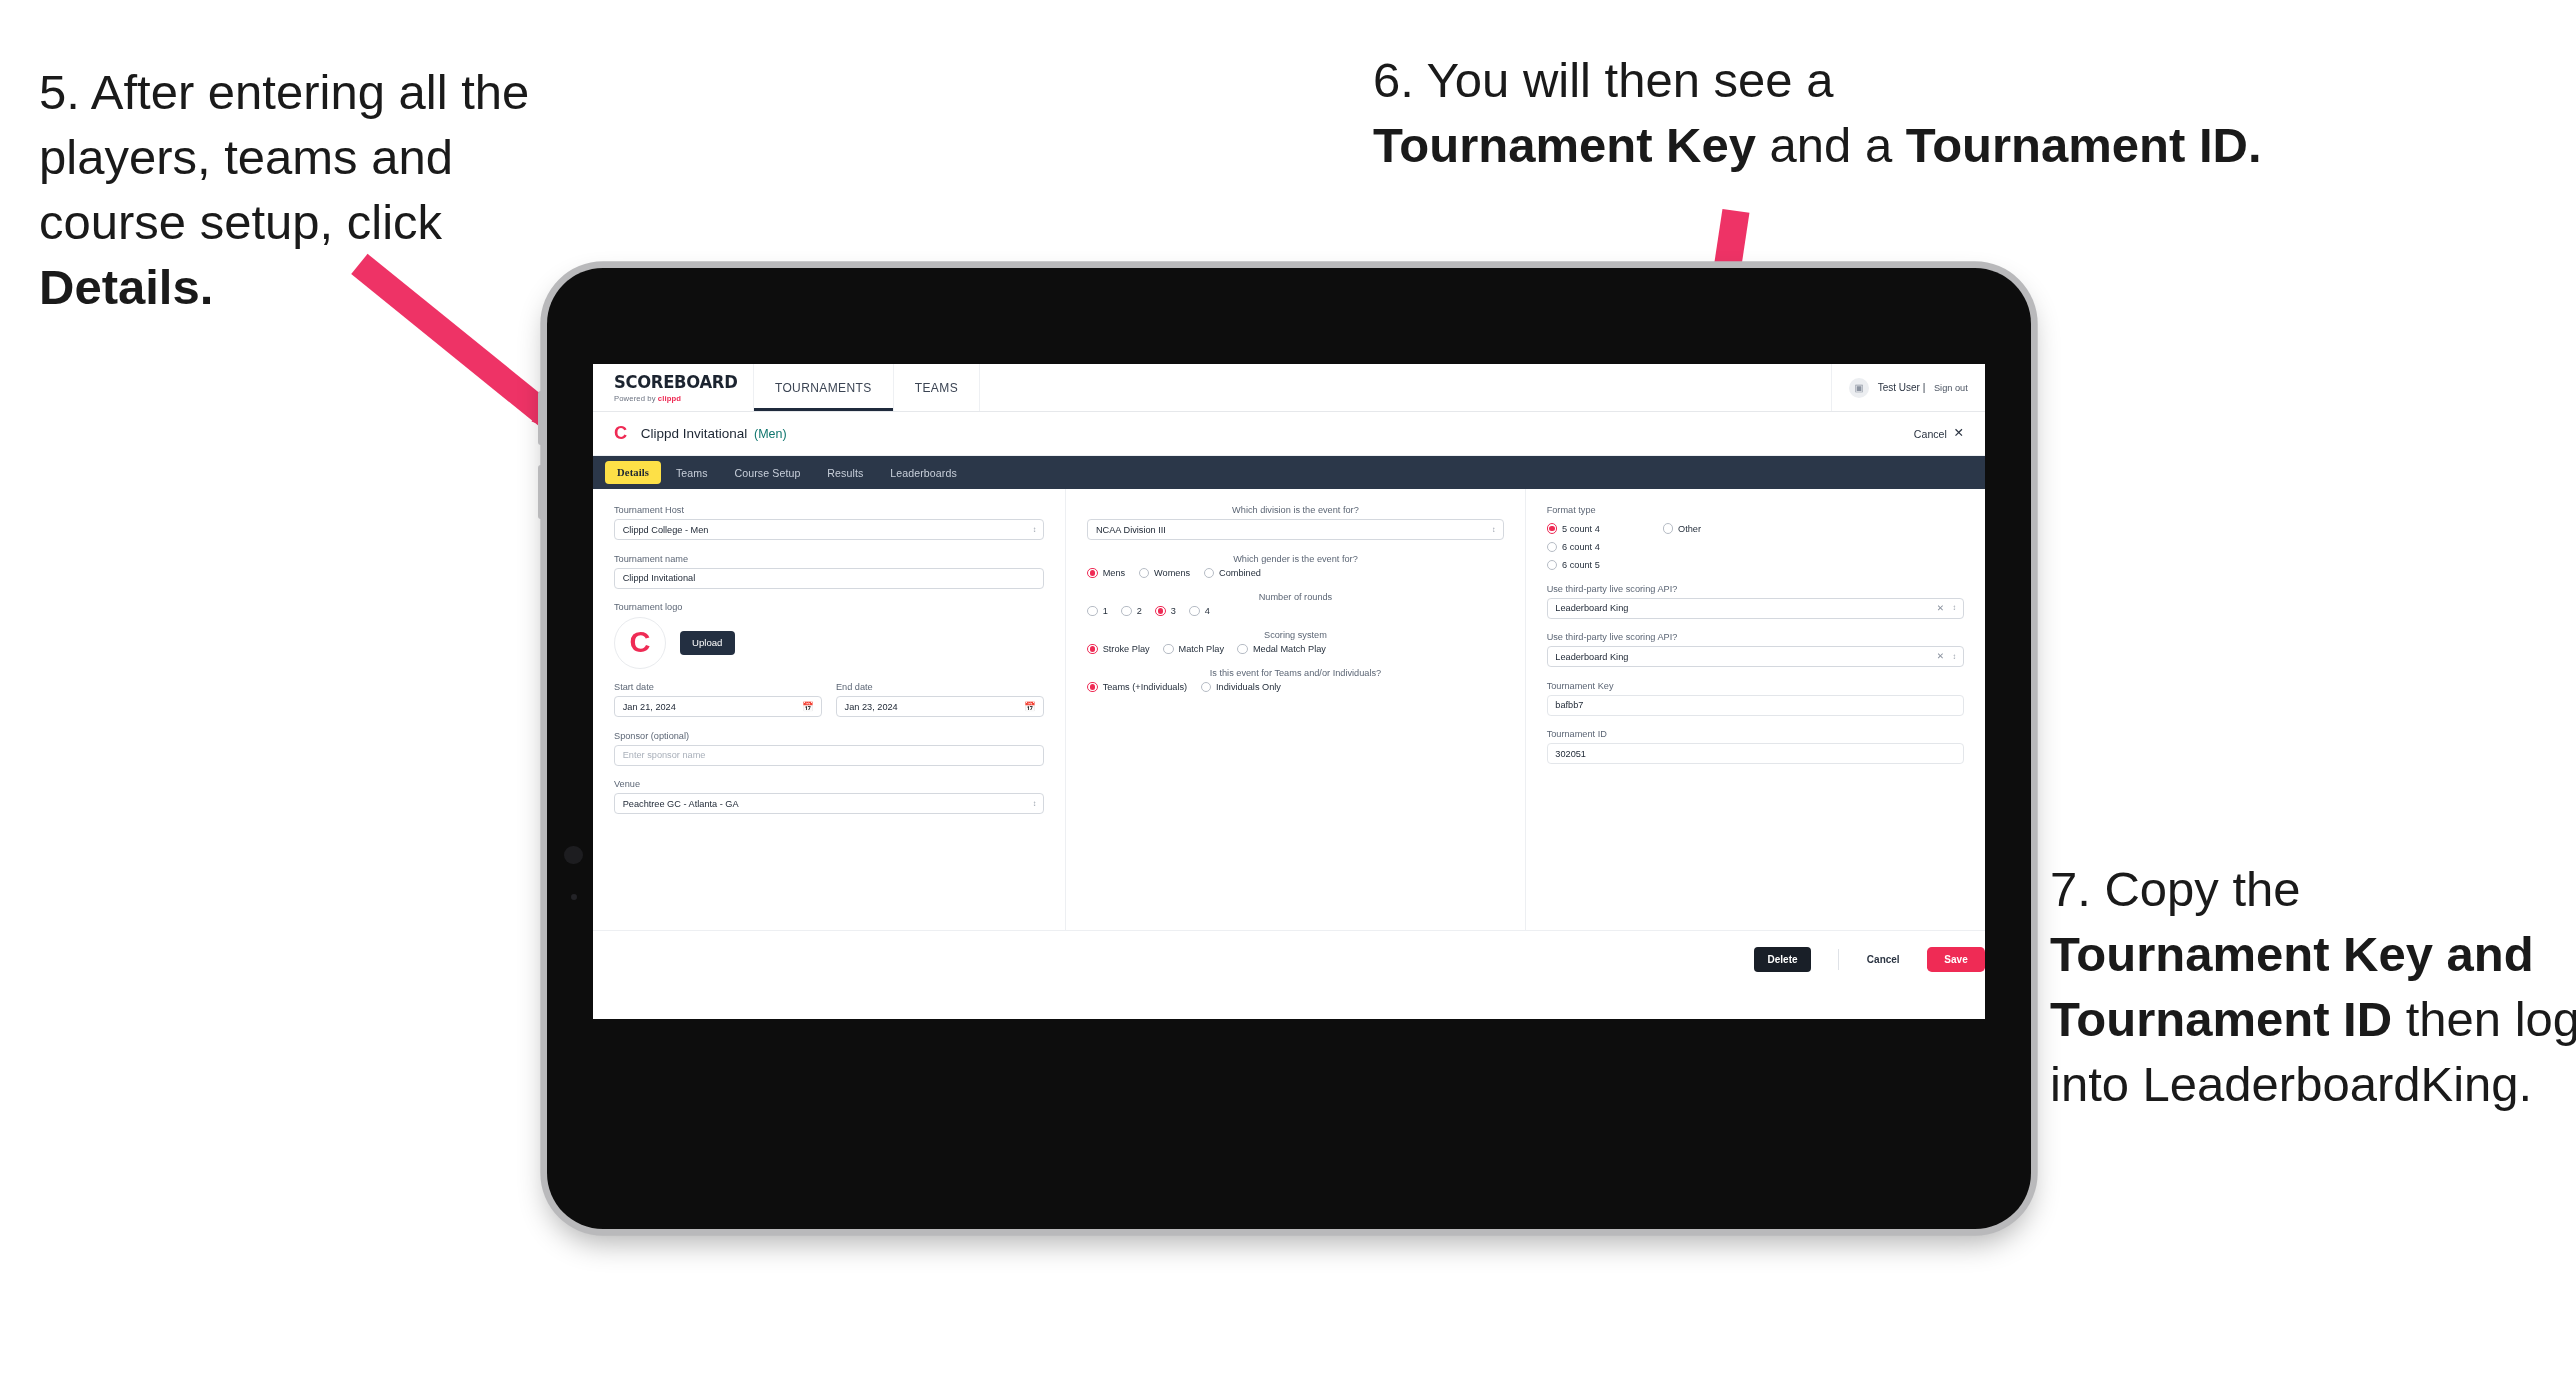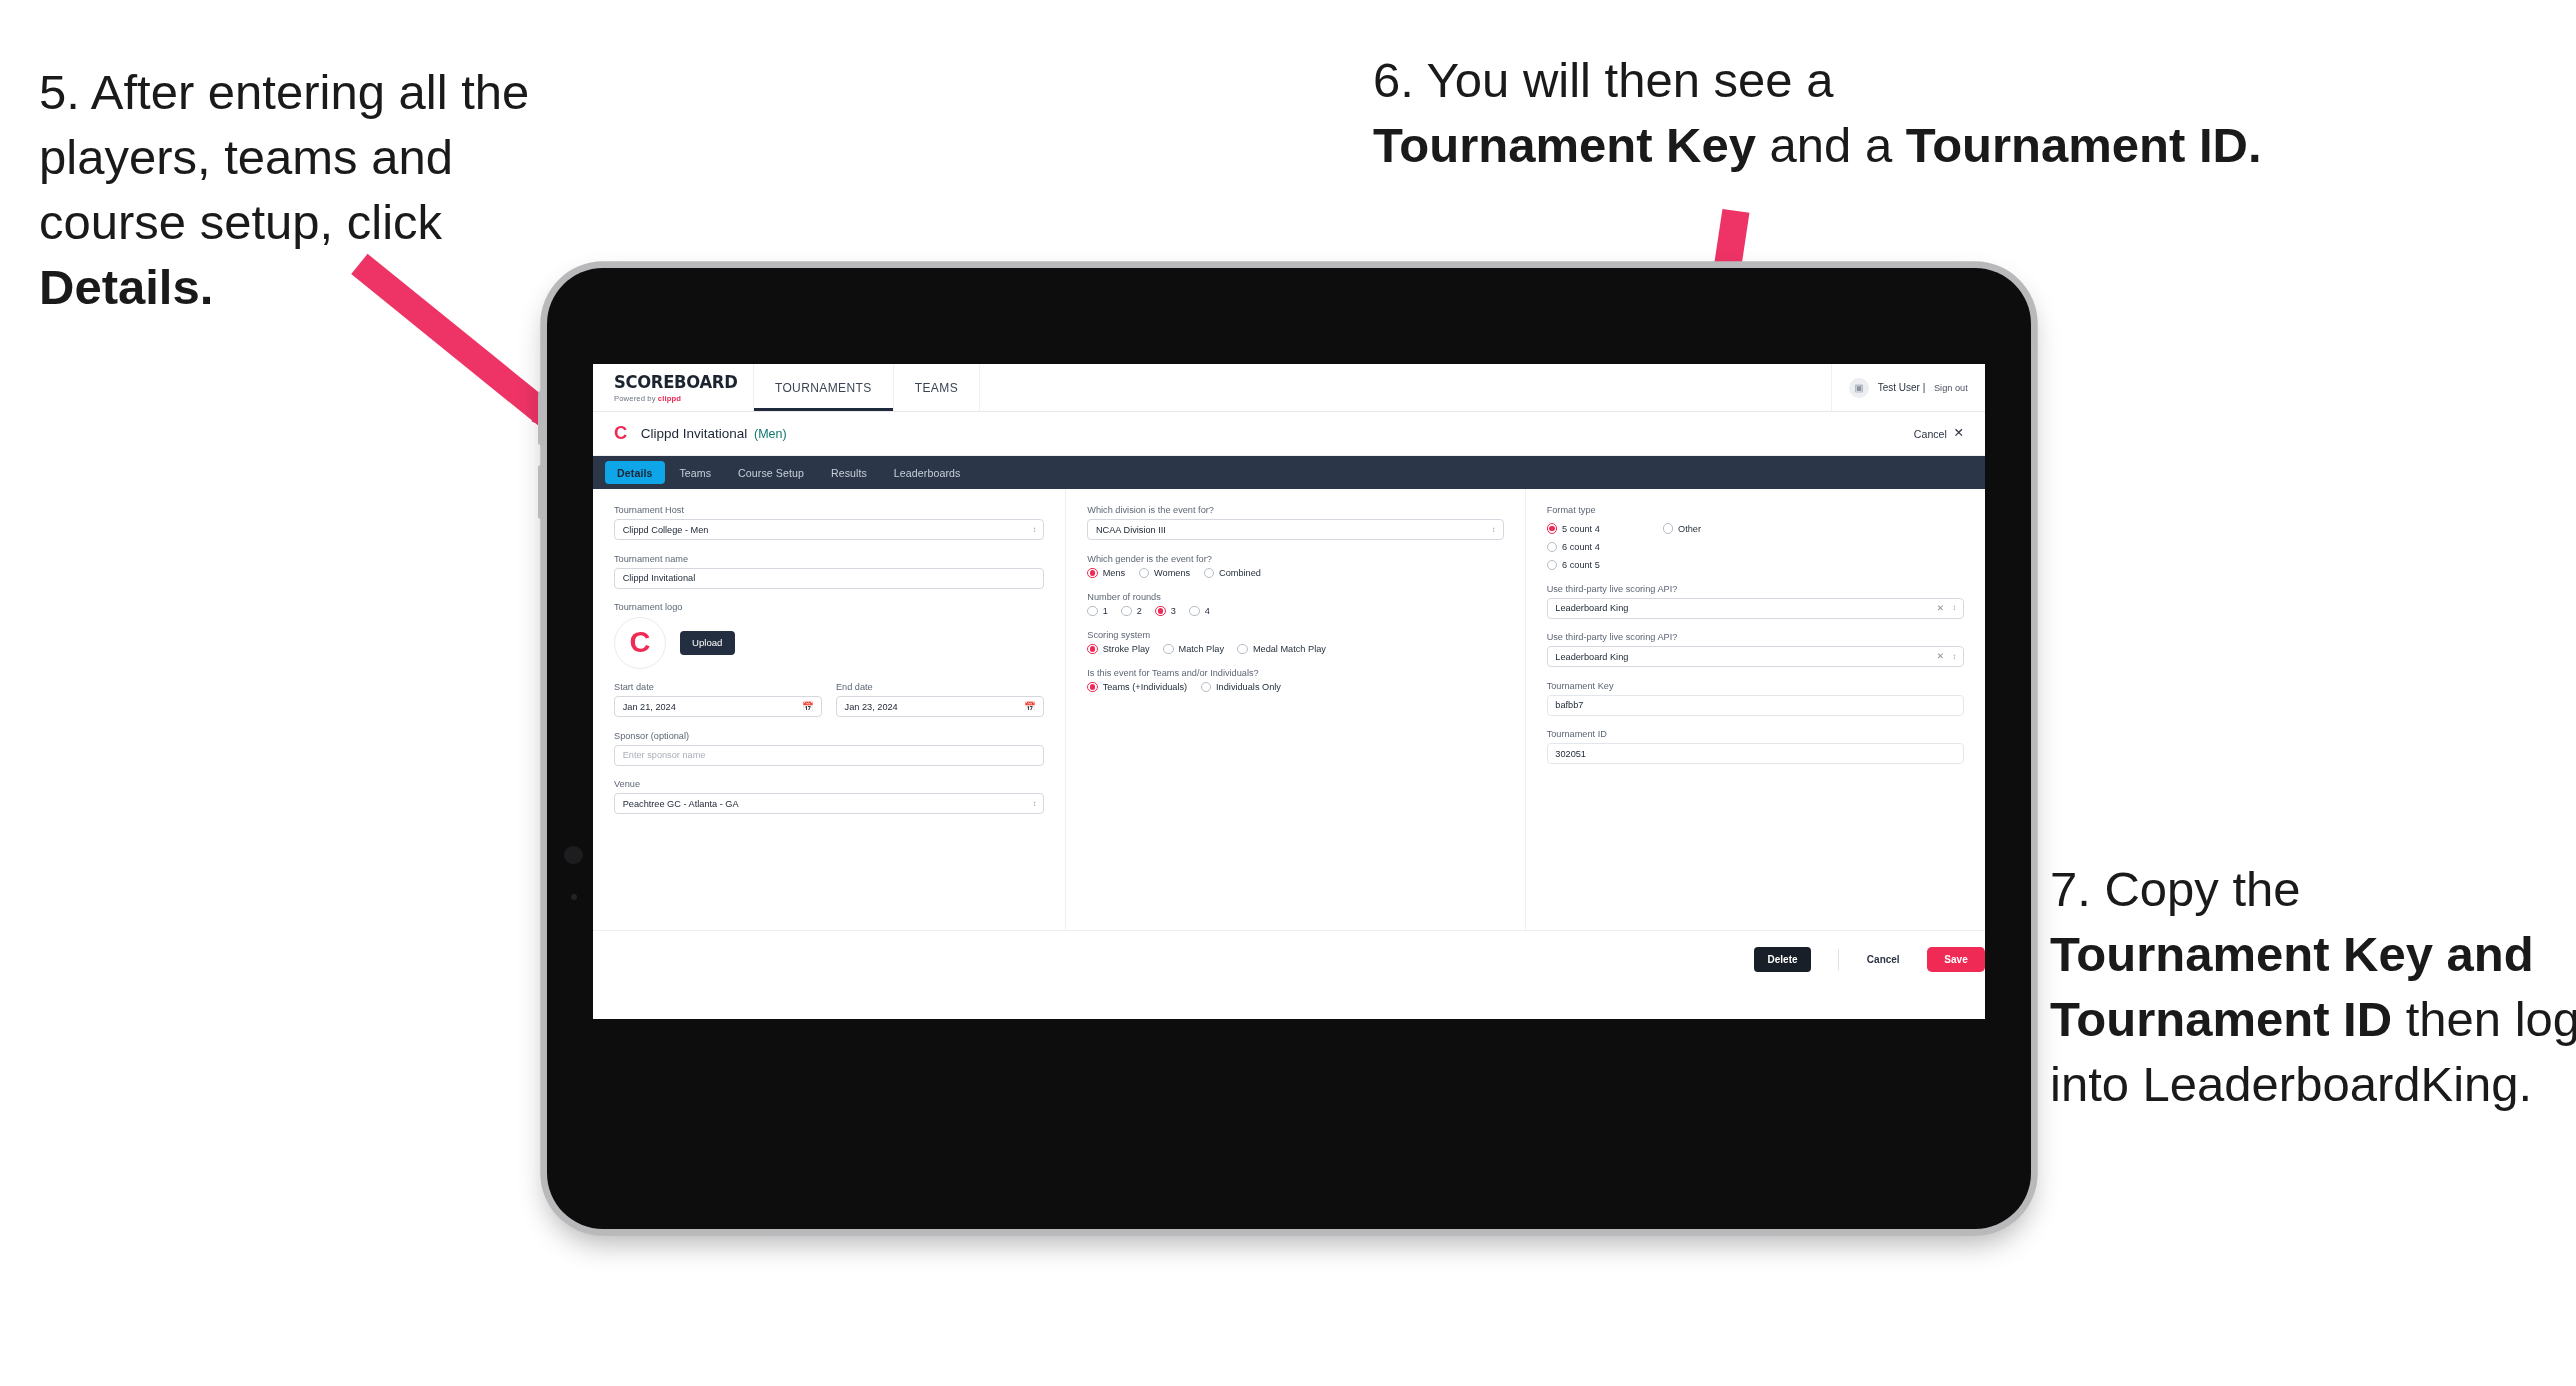--- a/index.html
+++ b/index.html
@@ -80,27 +80,27 @@
   #tourn-title { font-size:13.5px; color:#1d2633; }
   #tourn-gender { font-size:12.5px; color:#0f766e; margin-left:6.7px; }
   #cancel-top { margin-left:auto; display:flex; align-items:center; gap:6.7px; font-size:10.6px; color:#2b3442; }
   #cancel-top .x { font-size:12.5px; line-height:1; }
 
   
   #tabstrip { display:flex; align-items:center; height:33px; background:#2b3749; padding-left:11.6px; gap:1.9px; }
   .tab {
     font-size:10.6px; color:#c8cfda; padding:5.8px 12.5px; border-radius:3.9px; letter-spacing:0.1px;
   }
-  .tab.active { background:#0ea5e9; color:#1d2633; font-weight:bold; }
+  .tab.active { background:#fde047; color:#1d2633; font-weight:bold;font-family:Liberation Serif, serif; }
 
   
   #form-body { display:flex; height:441px; background:#fff; }
   .col { padding: 16.4px 21px 0 21px; }
   #col-left { width:34%; border-right:1px solid #edeff2; }
-  #col-mid { width:33%; border-right:1px solid #edeff2; }
+  #col-mid { width:33%; border-right:1px solid #edeff2;text-align:center; }
   #col-right { width:33%; }
 
   .fld-label { font-size:9.2px; color:#5c6675; margin-bottom:3.9px; }
   .fld-label.mt { margin-top:13.5px; }
   .input {
     height:21px; border:1px solid #d4d8de; border-radius:3.9px; background:#fff;
     display:flex; align-items:center; padding:0 7.7px; font-size:9.2px; color:#222b38;
     position:relative;
   }
   .input.ph { color:#a9b0ba; }

